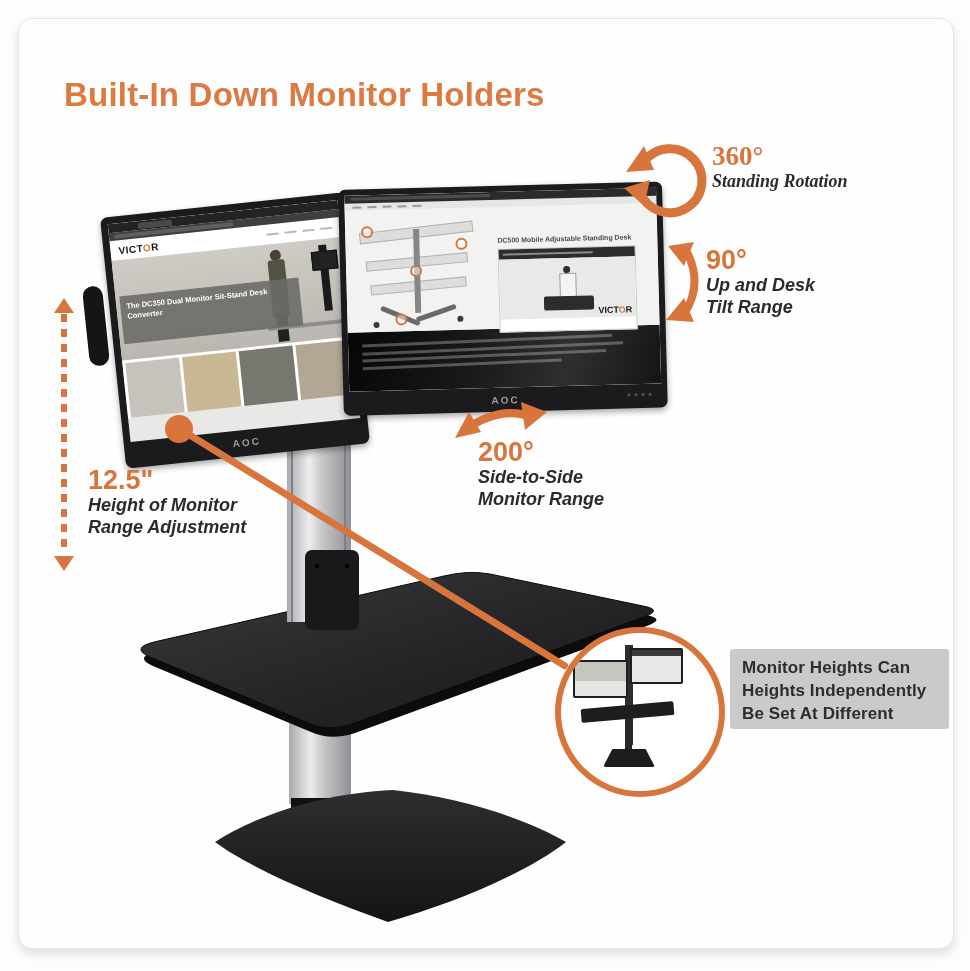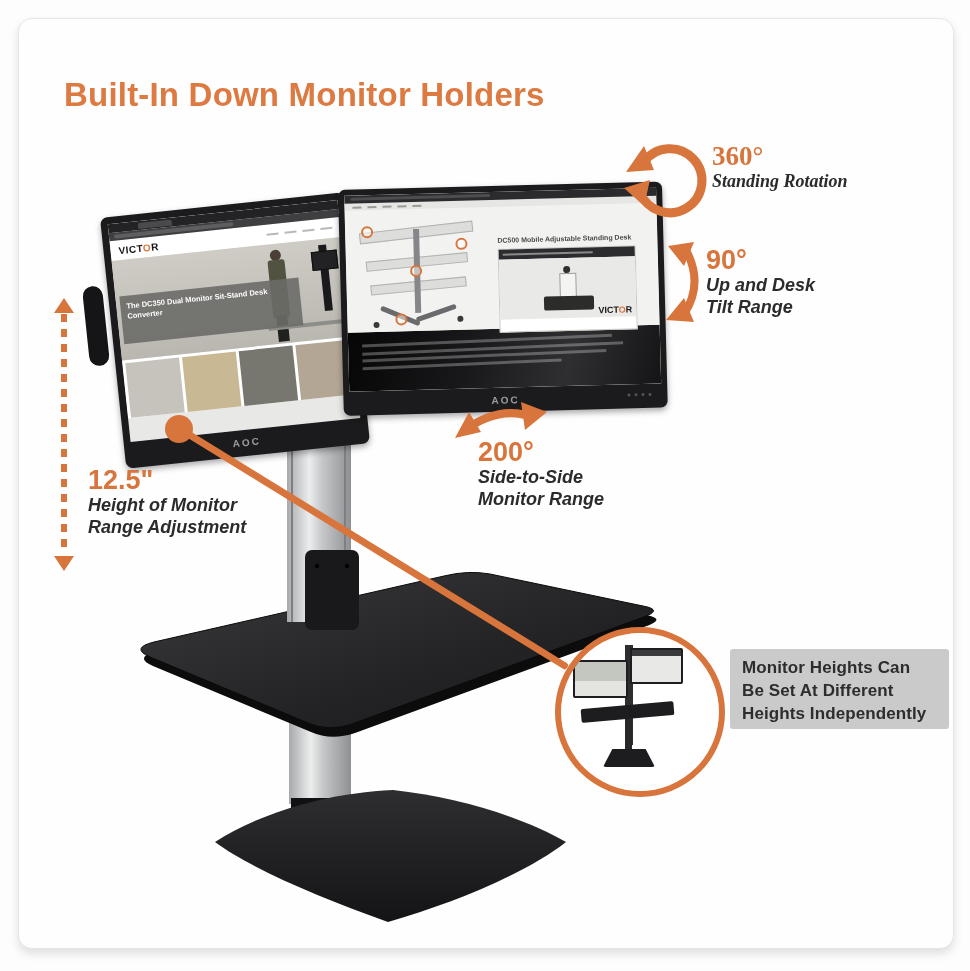--- a/index.html
+++ b/index.html
@@ -279,22 +279,22 @@
     <div class="mini mini-mon mini-mon-l">
         <div class="mini-scr mini-scr-l"></div>
       </div>
     <div class="mini mini-tray"></div>
     <div class="mini mini-pole2"></div>
     <div class="mini mini-base"></div>
   </div>
 
   <div class="abs callout-box">
     <div>Monitor Heights Can</div>
+    <div>Heights Independently</div>
     <div>Be Set At Different</div>
-    <div>Heights Independently</div>
   </div>
 
   <svg class="abs icon-svg" style="left:620px;top:136px;" width="92" height="86" viewBox="0 0 92 86">
     <path d="M 24 26 A 32 32 0 1 1 20 56" fill="none" stroke="#d8753c" stroke-width="9"></path>
     <polygon points="6,36 24,10 34,34" fill="#d8753c"></polygon>
     <polygon points="4,52 30,44 24,70" fill="#d8753c"></polygon>
   </svg>
   <div class="abs ann" style="left:712px;top:142px;font-family:Liberation Serif, serif;">
     <div class="ann-value">360°</div>
     <div class="ann-label">Standing Rotation</div>

